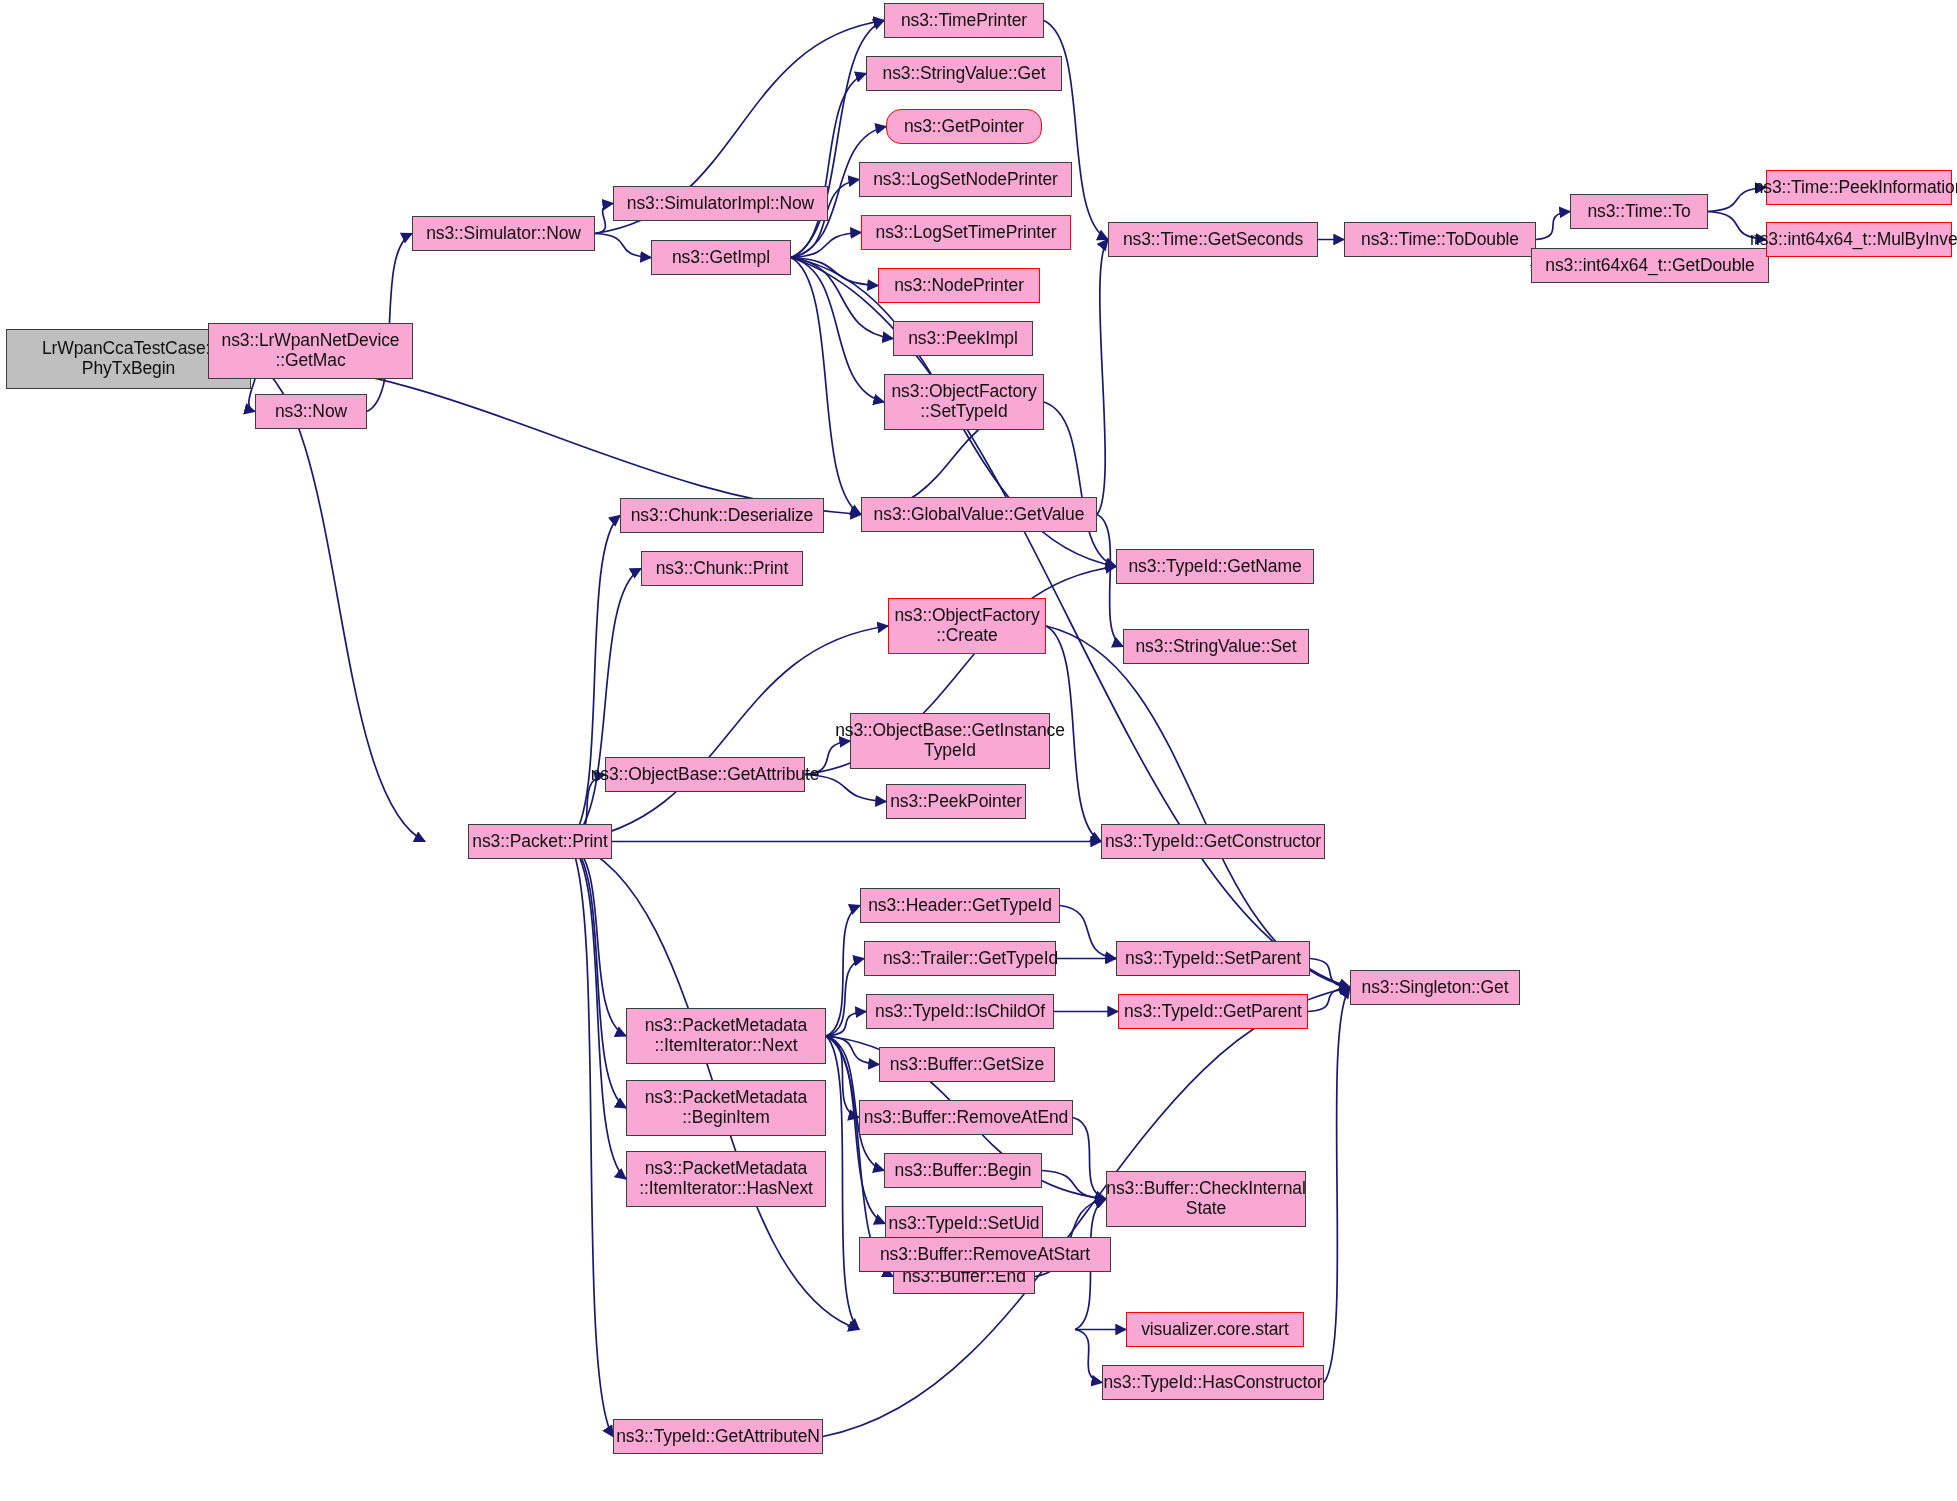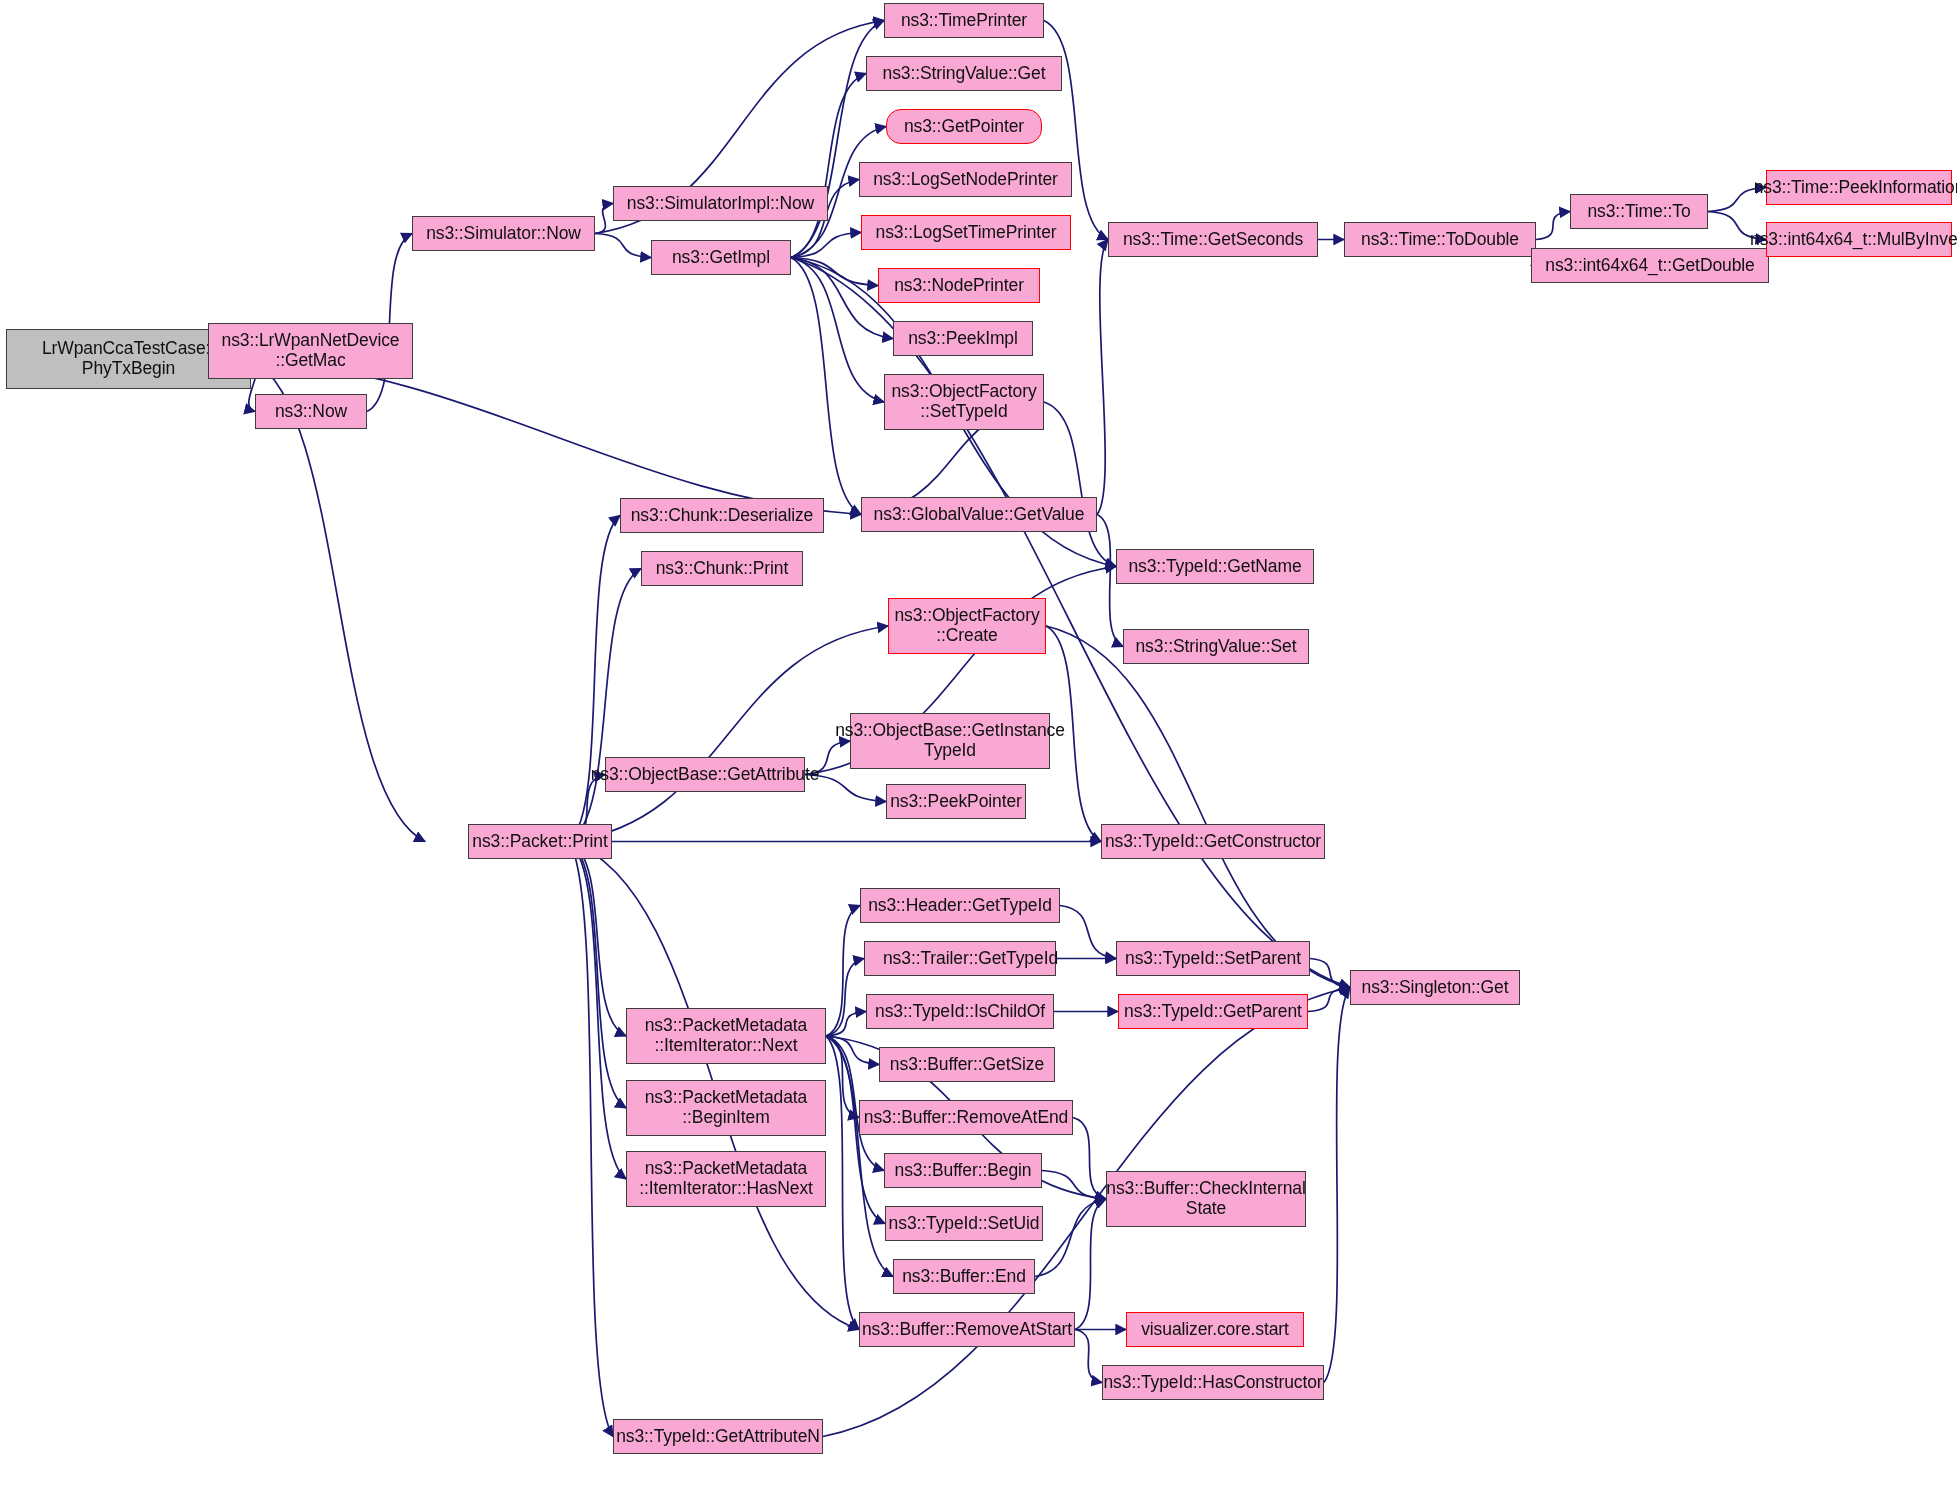--- a/index.html
+++ b/index.html
@@ -179,19 +179,19 @@
       <div class="node" style="left: 859px; top: 1100px; width: 214px; height: 35px;">ns3::Buffer::RemoveAtEnd</div>
       <div class="node" style="left: 626px; top: 1080px; width: 200px; height: 56px;">ns3::PacketMetadata
 ::BeginItem</div>
       <div class="node" style="left: 884px; top: 1153px; width: 158px; height: 35px;">ns3::Buffer::Begin</div>
       <div class="node" style="left: 1106px; top: 1171px; width: 200px; height: 56px;">ns3::Buffer::CheckInternal
 State</div>
       <div class="node" style="left: 626px; top: 1151px; width: 200px; height: 56px;">ns3::PacketMetadata
 ::ItemIterator::HasNext</div>
       <div class="node" style="left: 885px; top: 1206px; width: 158px; height: 35px;">ns3::TypeId::SetUid</div>
       <div class="node" style="left: 893px; top: 1259px; width: 142px; height: 35px;">ns3::Buffer::End</div>
-      <div class="node" style="left: 859px; top: 1312px; width: 216px; height: 35px;">ns3::Buffer::RemoveAtStart</div>
+      <div class="node" style="left: 859px; top: 1237px; width: 252px; height: 35px;">ns3::Buffer::RemoveAtStart</div>
       <div class="node red" style="left: 1126px; top: 1312px; width: 178px; height: 35px;">visualizer.core.start</div>
       <div class="node" style="left: 1102px; top: 1365px; width: 222px; height: 35px;">ns3::TypeId::HasConstructor</div>
       <div class="node" style="left: 613px; top: 1419px; width: 210px; height: 35px;">ns3::TypeId::GetAttributeN</div>
     </div>
 
 </div>
 
 </body></html>

